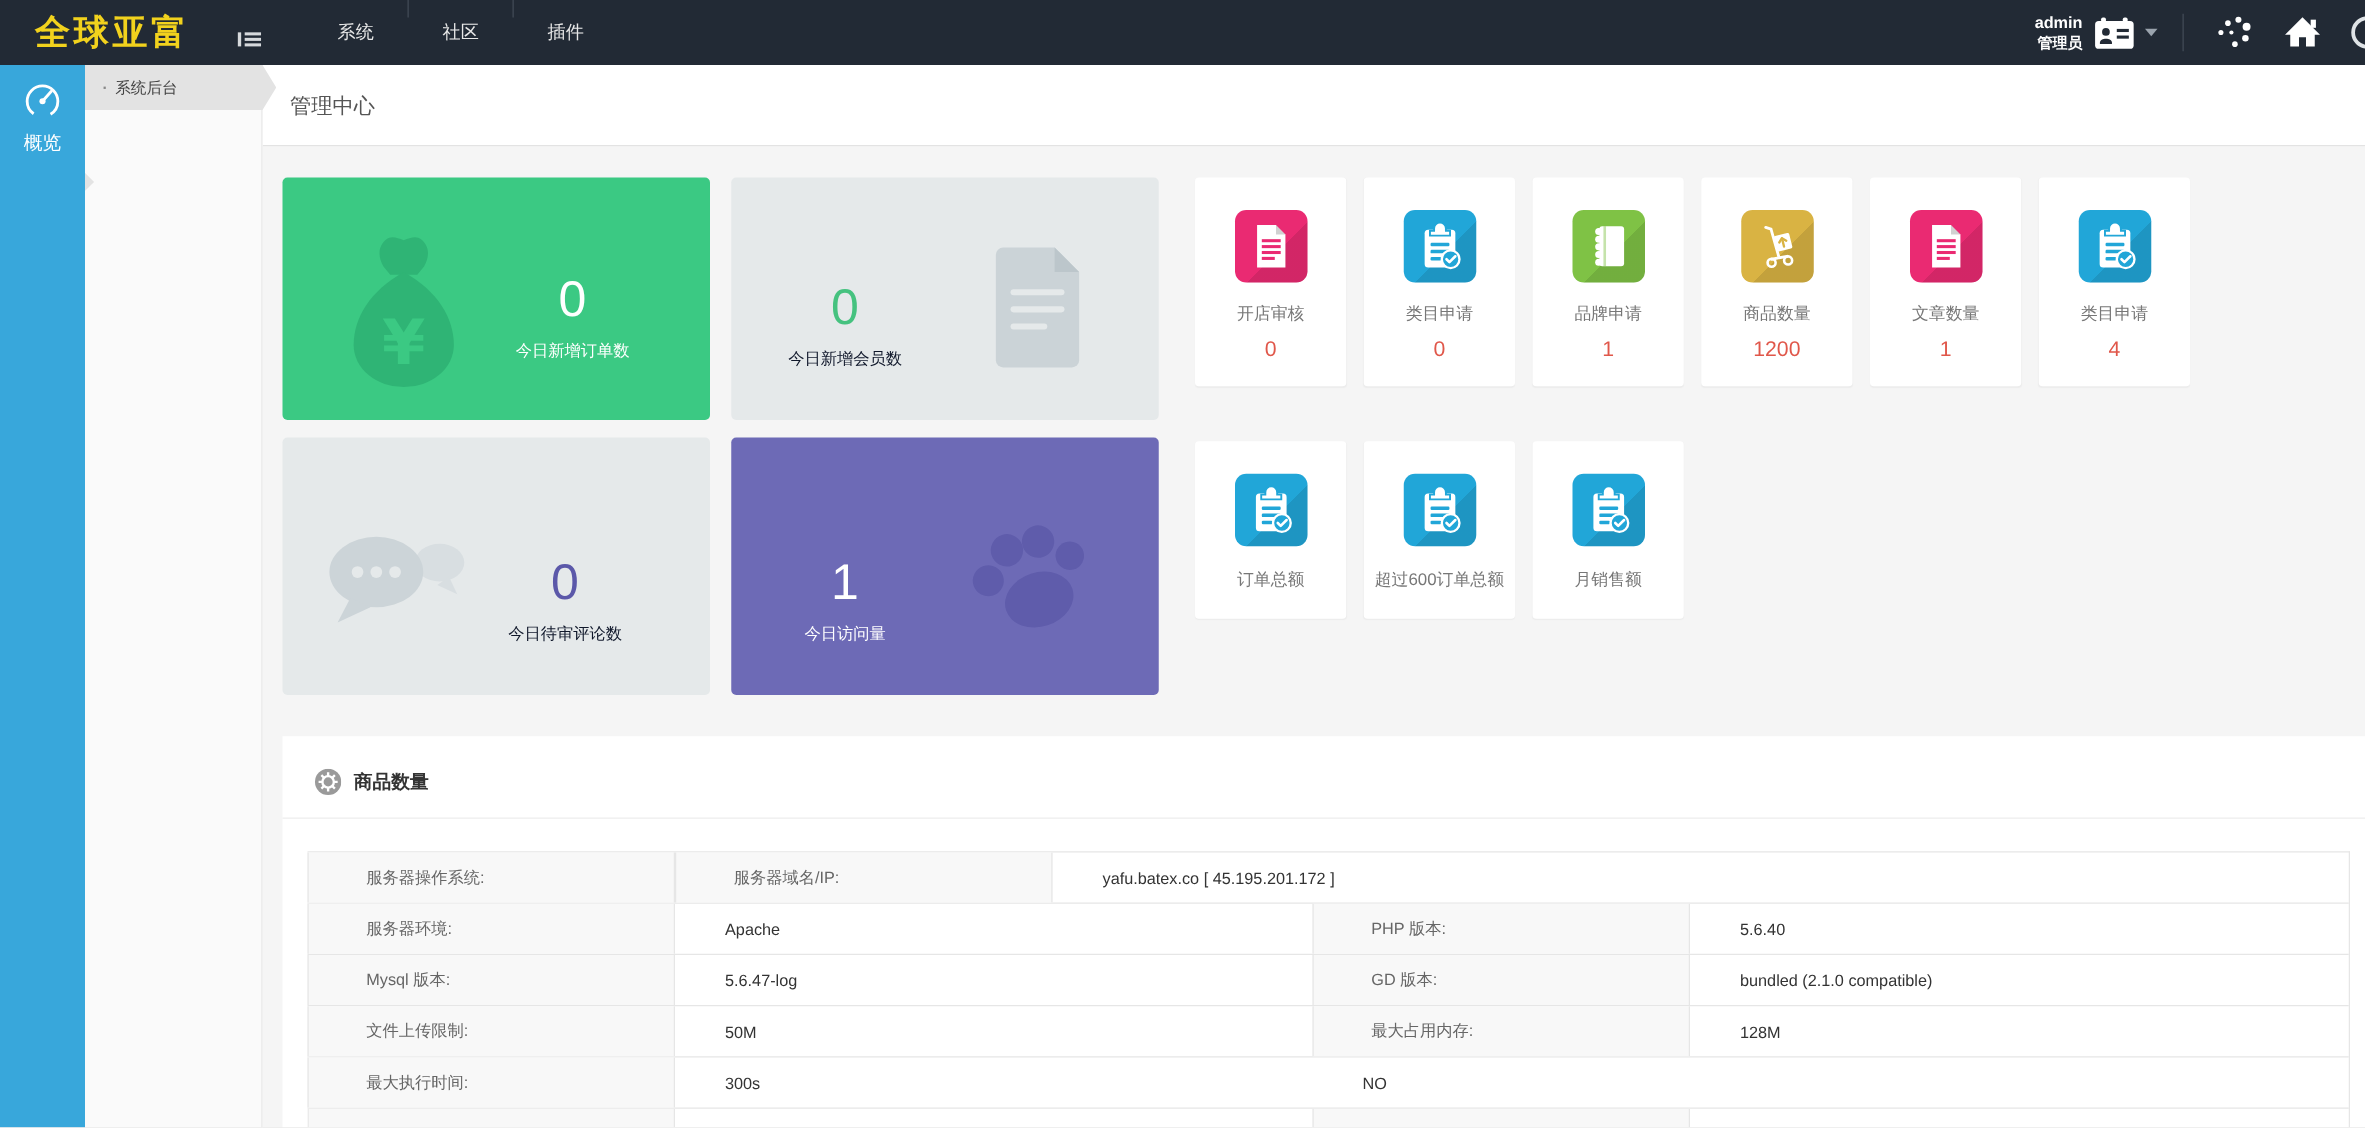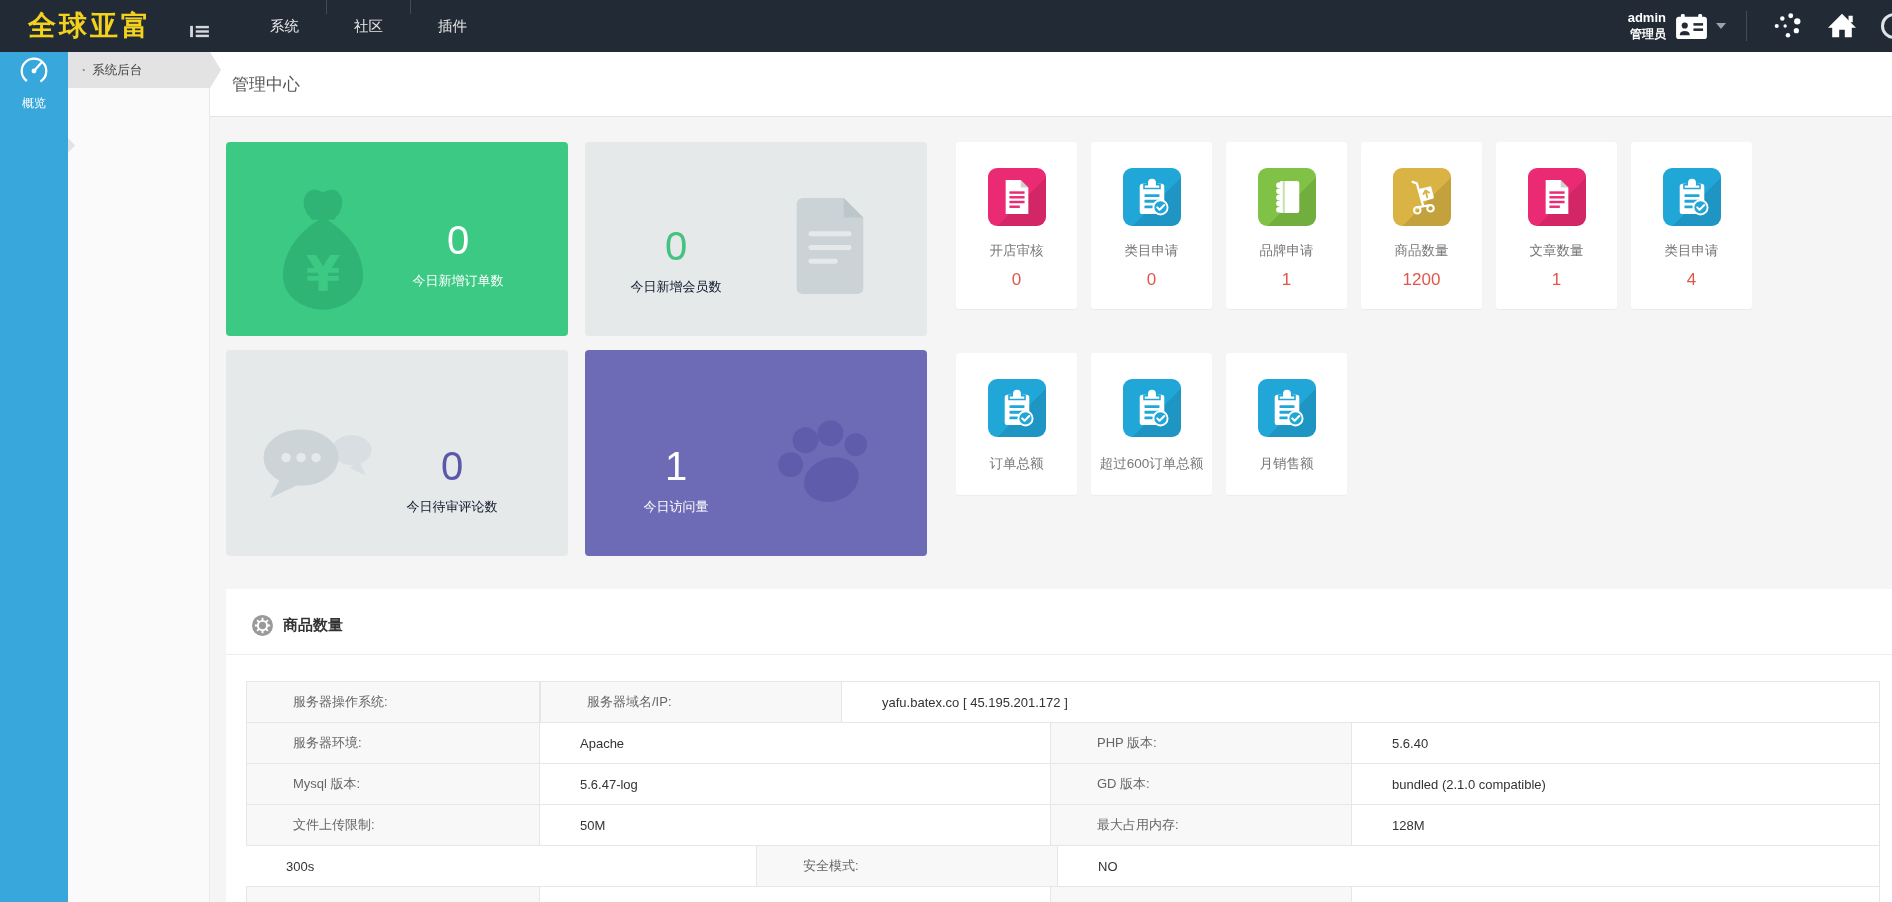--- a/index.html
+++ b/index.html
@@ -18,21 +18,21 @@
   .user-name { font-size:13px; font-weight:bold; display:block;margin-left:16px; }
   .user-role { font-size:12px; font-weight:bold; display:block; }
   .idcard { margin-left:9px; cursor:pointer; line-height:0; }
   .caret { margin-left:8px; width:0; height:0; border-left:5px solid transparent; border-right:5px solid transparent; border-top:6px solid #9aa3ad; cursor:pointer; }
   .vdiv { width:1px; height:30px; background:#424b57; margin-left:20px; }
   .nav-ic { margin-left:26px; cursor:pointer; line-height:0; }
   .pcircle { width:26px; height:26px; border:3px solid #dfe3e6; border-radius:50%; margin-left:24px; margin-right:-15px; cursor:pointer; flex:none; }
 
   
   .side-blue { position:absolute; top:52px; left:0; bottom:0; width:68px; background:#38a7db; z-index:4; }
-  .side-item { padding-top:2px; display:flex; flex-direction:column; align-items:center; gap:7px; color:#fff; font-size:12px; cursor:pointer; }
+  .side-item { padding-top:12px; display:flex; flex-direction:column; align-items:center; gap:7px; color:#fff; font-size:15px; cursor:pointer; }
   .side-panel { position:absolute; top:52px; left:68px; bottom:0; width:142px; background:#fafafa; box-shadow:inset -1px 0 0 #e9e9e9; z-index:3; }
   .crumb { position:absolute; top:0; left:0; width:153px; height:36px; background:#e3e3e3; display:flex; align-items:center; font-size:12.5px; color:#444; padding-left:14px; cursor:pointer;
     clip-path:polygon(0 0, calc(100% - 11px) 0, 100% 50%, calc(100% - 11px) 100%, 0 100%); }
   .crumb .bullet { color:#888; margin-right:6px; font-weight:bold; }
   .notch { position:absolute; left:-6px; top:88px; width:11px; height:11px; background:#e3e3e3; transform:rotate(45deg); }
 
   
   .main { position:absolute; top:52px; left:210px; right:0; bottom:0; }
   .page-head { height:65px; background:#fff; border-bottom:1px solid #e3e3e3; display:flex; align-items:center; }
   .page-title { font-size:17px; color:#555; margin-left:22px; }
@@ -417,22 +417,22 @@
             <div class="ilabel c3">GD 版本:</div>
             <div class="ival c4">bundled (2.1.0 compatible)</div>
           </div>
           <div class="irow">
             <div class="ilabel c1">文件上传限制:</div>
             <div class="ival c2">50M</div>
             <div class="ilabel c3">最大占用内存:</div>
             <div class="ival c4">128M</div>
           </div>
           <div class="irow">
+            <div class="ilabel c1">最大执行时间:</div>
             <div class="ival c2">300s</div>
-            <div class="ilabel c3">安全模式:</div>
             <div class="ival c4">NO</div>
           </div>
           <div class="irow partial">
             <div class="ilabel c1"></div>
             <div class="ival c2"></div>
             <div class="ilabel c3"></div>
             <div class="ival c4"></div>
           </div>
         </div>
       </div>

